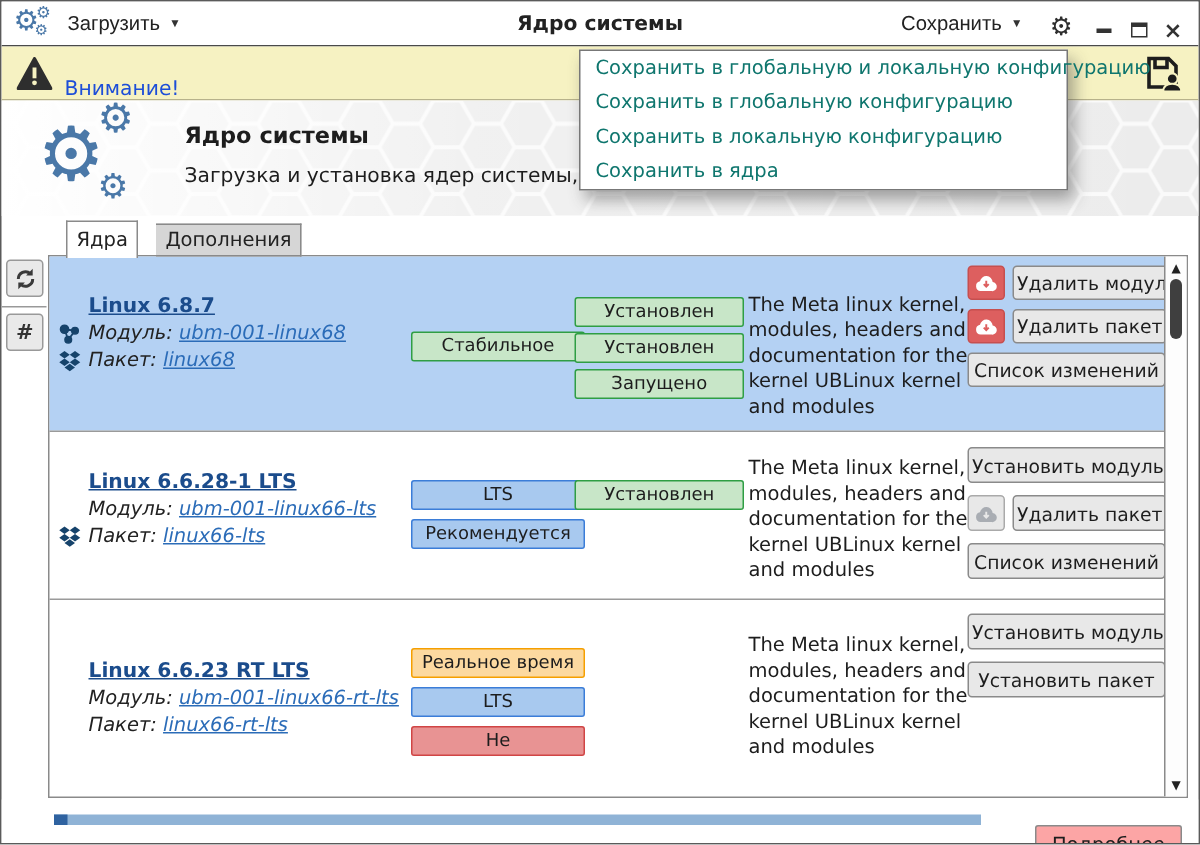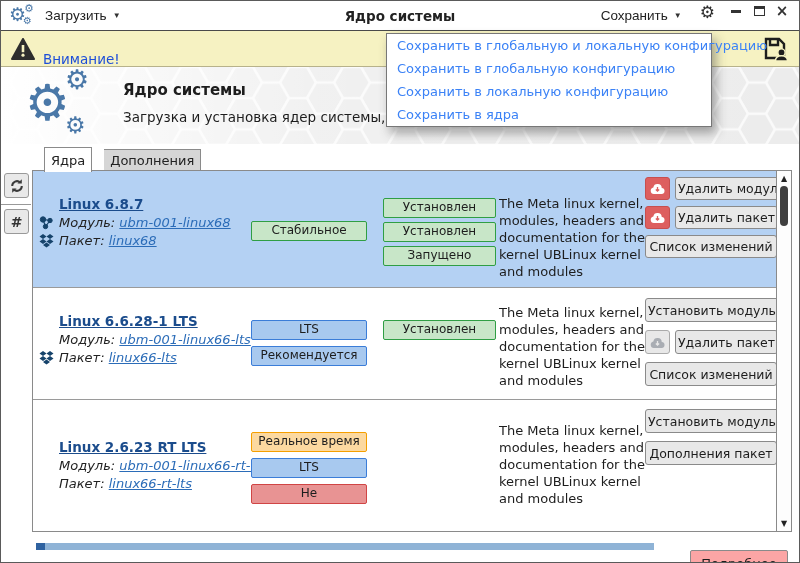--- a/index.html
+++ b/index.html
@@ -14,21 +14,21 @@
   .logo{ position:relative; width:28px; height:26px; margin-left:8px; }
   .logo span{ position:absolute; color:#4a78a8; line-height:1; }
   .logo .g1{ font-size:19px; left:0; top:2px; }
   .logo .g2{ font-size:11px; left:15px; top:0px; }
   .logo .g3{ font-size:10px; left:14px; top:13px; }
   .menu-btn{ display:flex; align-items:center; gap:6px; padding:4px 8px; cursor:pointer;
              font-size:13.5px; color:#222; background:transparent; border:none; }
   .chev{ font-size:8px; color:#333; }
   .tb-title{ position:absolute; left:0; right:0; text-align:center; font-weight:bold;
              font-size:13.5px; pointer-events:none; }
-  .tb-right{ margin-left:auto; display:flex; align-items:flex-start; gap:10px; padding-right:10px; z-index:2; }
+  .tb-right{ margin-left:auto; display:flex; align-items:flex-end; gap:10px; padding-right:10px; z-index:2; }
   .gear-glyph{ font-size:17px; color:#2e2e2e; line-height:1; }
   .winctl{ display:flex; align-items:center; gap:9px; margin-left:4px; }
   .ctl{ width:14px; height:14px; display:flex; align-items:center; justify-content:center; cursor:pointer; }
   .ctl-min i{ display:block; width:10px; height:3px; background:#333; }
   .ctl-max i{ display:block; width:11px; height:10px; border:1.5px solid #333; border-top:3px solid #333; }
   .ctl-close{ font-size:15px; font-weight:bold; color:#333; line-height:1; }
 
   
   .warnbar{ position:absolute; left:0; top:30px; width:100%; height:36px; background:#f6f2c2;
             border-bottom:1px solid #b7b28b; display:flex; align-items:center; }
@@ -72,21 +72,21 @@
   .kname{ font-weight:bold; font-size:13.5px; color:#1b4c8c; text-decoration:underline; cursor:pointer; }
   .kline{ font-style:italic; font-size:13px; color:#222; }
   .klink{ color:#2b6cb8; text-decoration:underline; cursor:pointer; }
   .row-icon{ position:absolute; left:6px; width:15px; height:15px; }
   .badge{ position:absolute; width:116px; height:20px; line-height:17px; text-align:center;
           font-size:12px; border-radius:2px; border:1.5px solid; color:#1d1d1d; overflow:hidden; }
   .b-green { background:#c8e6c8; border-color:#2f9e44; }
   .b-blue  { background:#a8c9ef; border-color:#3b7dd8; }
   .b-orange{ background:#fcd9a0; border-color:#f59f00; }
   .b-red   { background:#e89393; border-color:#d04545; }
-  .bc1{ left:218px; }
+  .bc1{ left:241px; }
   .bc2{ left:350px; width:113px; }
   .kdesc{ position:absolute; left:466px; width:146px; font-size:13px; line-height:17px; color:#1d1d1d; }
   .kbtns{ position:absolute; left:612px; width:132px; display:flex; flex-direction:column; }
   .btnrow{ display:flex; gap:5px; }
   .pushbtn{ flex:1; height:23px; background:#e8e8e8; border:1px solid #8a8a8a; border-radius:3px;
             font-size:12.5px; color:#1d1d1d; font-family:inherit; cursor:pointer; padding:0 2px;
             display:flex; align-items:center; justify-content:center; white-space:nowrap; }
   .iconbtn{ width:25px; height:23px; border-radius:3px; display:flex; align-items:center;
             justify-content:center; cursor:pointer; flex:none; }
   .iconbtn.red{ background:#dd5f5f; border:1px solid #c64f4f; }
@@ -108,21 +108,21 @@
   .footer{ position:absolute; left:0; top:532px; width:100%; height:30px; background:#fff; }
   .progress{ position:absolute; left:35px; top:10px; width:618px; height:7px; background:#8fb3d6; }
   .progress-lead{ position:absolute; left:0; top:0; width:9px; height:7px; background:#2f62a0; }
   .details-btn{ position:absolute; right:11px; top:17px; width:98px; height:26px; background:#fca5a5;
                 border:1px solid #8a8a8a; border-radius:2px; font-size:13px; font-family:inherit;
                 color:#1d1d1d; cursor:pointer; }
 
   
   .savemenu{ position:absolute; left:385px; top:32px; width:326px; background:#fff;
              border:1px solid #777; z-index:50; box-shadow:4px 6px 10px rgba(60,60,60,.45); }
-  .savemenu .mi{ padding:4px 10px; font-size:13px; color:#3b82f6; cursor:pointer; white-space:nowrap; }
+  .savemenu .mi{ padding:4px 10px; font-size:13px; color:#0f766e; cursor:pointer; white-space:nowrap; }
 </style>
 </head>
 <body>
 
 <div class="window">
 
   <div class="toolbar">
     <div class="logo">
       <span class="g1">⚙</span>
       <span class="g2">⚙</span>
@@ -307,36 +307,36 @@
             <button class="pushbtn">Удалить пакет</button>
           </div>
           <div class="btnrow">
               <button class="pushbtn">Список изменений</button>
             </div>
         </div>
       </div>
 
       <div class="krow krow3">
         <div class="kinfo">
-          <div><span class="kname">Linux 2.6.23 RT LTS</span></div>
+          <div><span class="kname">Linux 6.6.23 RT LTS</span></div>
           <div class="kline"><span>Модуль:</span>
             <span class="klink">ubm-001-linux66-rt-lts</span></div>
           <div class="kline"><span>Пакет:</span>
             <span class="klink">linux66-rt-lts</span></div>
         </div>
         <div class="badge b-orange bc1" style="top:32px;">Реальное время</div>
         <div class="badge b-blue bc1" style="top:58px;">LTS</div>
         <div class="badge b-red bc1" style="top:84px;">Не поддерживается</div>
         <div class="kdesc" style="top:22px;">The Meta linux kernel, modules, headers and documentation for the kernel UBLinux kernel and modules</div>
         <div class="kbtns">
           <div class="btnrow">
               <button class="pushbtn">Установить модуль</button>
             </div>
           <div class="btnrow">
-              <button class="pushbtn">Дополнения пакет</button>
+              <button class="pushbtn">Установить пакет</button>
             </div>
         </div>
       </div>
 
     </div>
     <div class="scrollcol">
       <div class="sc-arrow sc-up">▲</div>
       <div class="sc-thumb"></div>
       <div class="sc-arrow sc-down">▼</div>
     </div>

